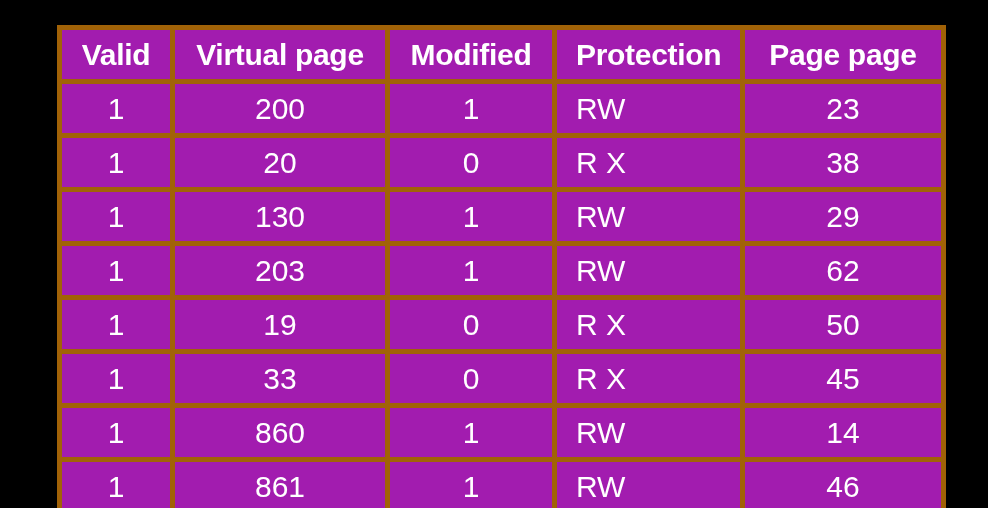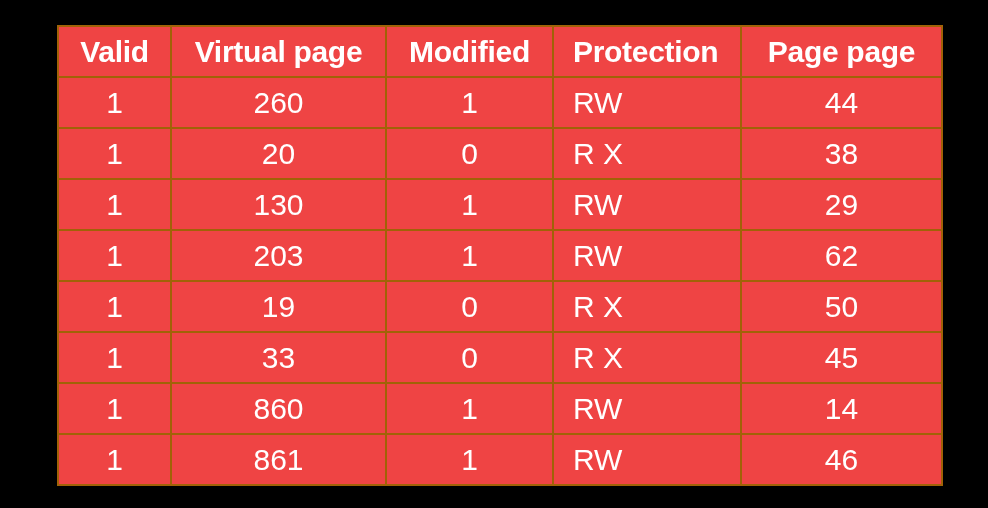--- a/index.html
+++ b/index.html
@@ -28,22 +28,22 @@
   table.page-table {
     width: 884px;
     height: 443px;
     border-collapse: collapse;
     table-layout: fixed;
     background: #000000;
   }
 
   table.page-table th,
   table.page-table td {
-    border: 2px solid #a16207;
-    background: #ef4444;
+    border: 5px solid #a16207;
+    background: #a21caf;
     color: #ffffff;
     padding: 0;
     height: 49px;
     line-height: 1;
     vertical-align: middle;
     white-space: pre;
   }
 
   table.page-table th {
     font-weight: bold;
@@ -88,24 +88,24 @@
         <th class="col-valid">Valid</th>
         <th class="col-virtual">Virtual page</th>
         <th class="col-modified">Modified</th>
         <th class="col-protection">Protection</th>
         <th class="col-frame">Page page</th>
       </tr>
     </thead>
     <tbody>
       <tr>
         <td class="col-valid">1</td>
-        <td class="col-virtual">260</td>
+        <td class="col-virtual">200</td>
         <td class="col-modified">1</td>
         <td class="col-protection">RW</td>
-        <td class="col-frame">44</td>
+        <td class="col-frame">23</td>
       </tr>
       <tr>
         <td class="col-valid">1</td>
         <td class="col-virtual">20</td>
         <td class="col-modified">0</td>
         <td class="col-protection">R X</td>
         <td class="col-frame">38</td>
       </tr>
       <tr>
         <td class="col-valid">1</td>

